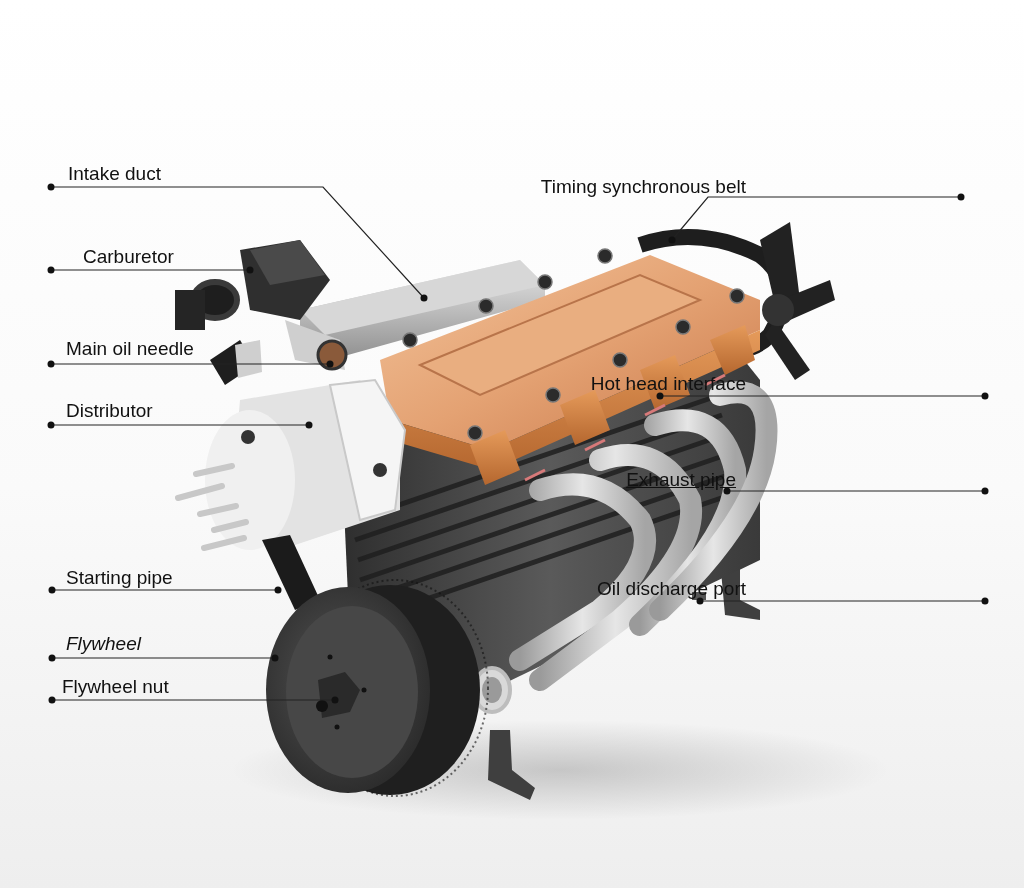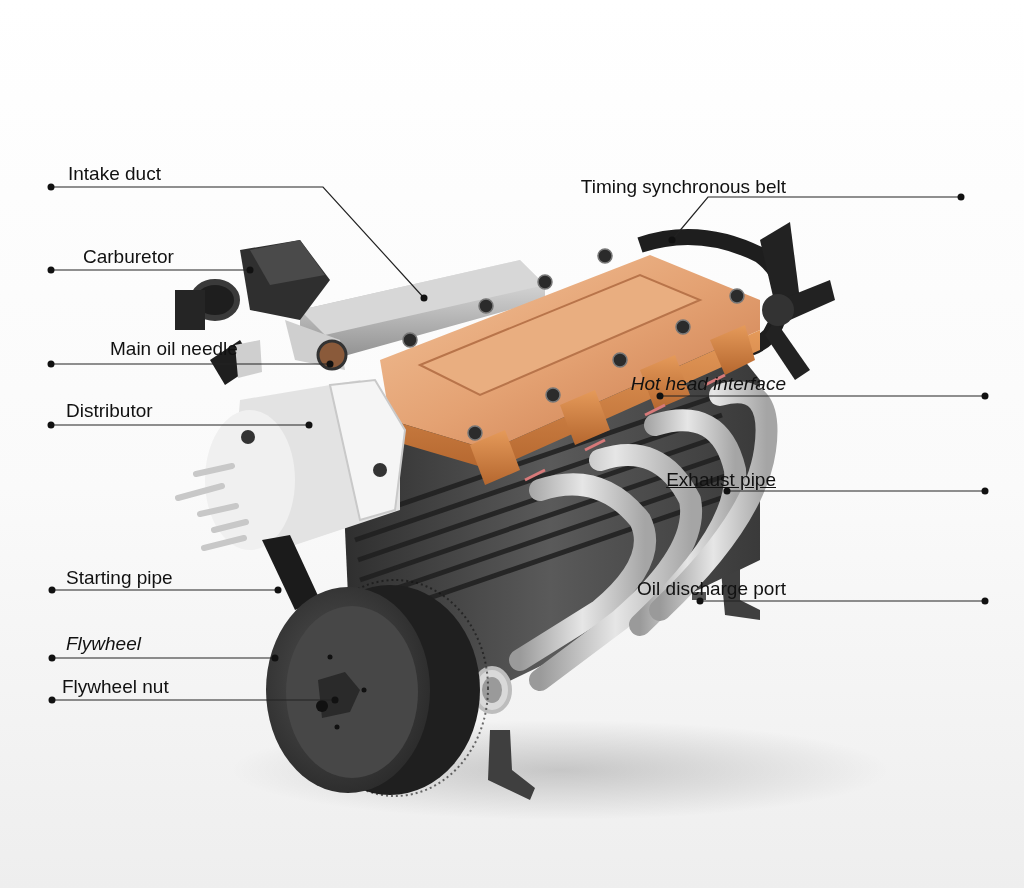--- a/index.html
+++ b/index.html
@@ -2,21 +2,21 @@
 <html><head>
 <meta charset="utf-8">
 <style>
   html, body { margin: 0; padding: 0; }
   body {
     width: 1024px; height: 888px; overflow: hidden;
     background: linear-gradient(180deg, #ffffff 0%, #fafafa 55%, #eeeeee 100%);
     font-family: "Liberation Sans", sans-serif;
     position: relative;
   }
-  #stage { position: absolute; left: 0; top: 0; width: 820px; height: 888px; padding-left: 40px; }
+  #stage { position: absolute; left: 0; top: 0; width: 820px; height: 888px; }
   .label {
     position: absolute;
     font-family: "Liberation Sans", sans-serif;
     font-size: 19px;
     color: #111;
     white-space: nowrap;
     line-height: 1;
   }
   .label.right { text-align: right; }
 </style>
@@ -196,23 +196,23 @@
         <circle cx="660" cy="396" r="3.5"></circle>
         <circle cx="985" cy="491" r="3.5"></circle>
         <circle cx="727" cy="491" r="3.5"></circle>
         <circle cx="985" cy="601" r="3.5"></circle>
         <circle cx="700" cy="601" r="3.5"></circle>
       </g>
   </svg>
 
   <div class="label" style="left:68px;top:164px;">Intake duct</div>
   <div class="label" style="left:83px;top:247px;">Carburetor</div>
-  <div class="label" style="left:66px;top:339px;margin-left:44px;">Main oil needle</div>
+  <div class="label" style="left:66px;top:339px;">Main oil needle</div>
   <div class="label" style="left:66px;top:401px;">Distributor</div>
   <div class="label" style="left:66px;top:568px;">Starting pipe</div>
   <div class="label" style="left:66px;top:634px;font-style:italic;">Flywheel</div>
   <div class="label" style="left:62px;top:677px;">Flywheel nut</div>
 
   <div class="label right" style="right:74px;top:177px;">Timing synchronous belt</div>
-  <div class="label right" style="right:74px;top:374px;font-style:italic;">Hot head interface</div>
+  <div class="label right" style="right:74px;top:374px;">Hot head interface</div>
   <div class="label right" style="right:84px;top:470px;text-decoration:underline;">Exhaust pipe</div>
   <div class="label right" style="right:74px;top:579px;">Oil discharge port</div>
 </div>
 
 </body></html>

